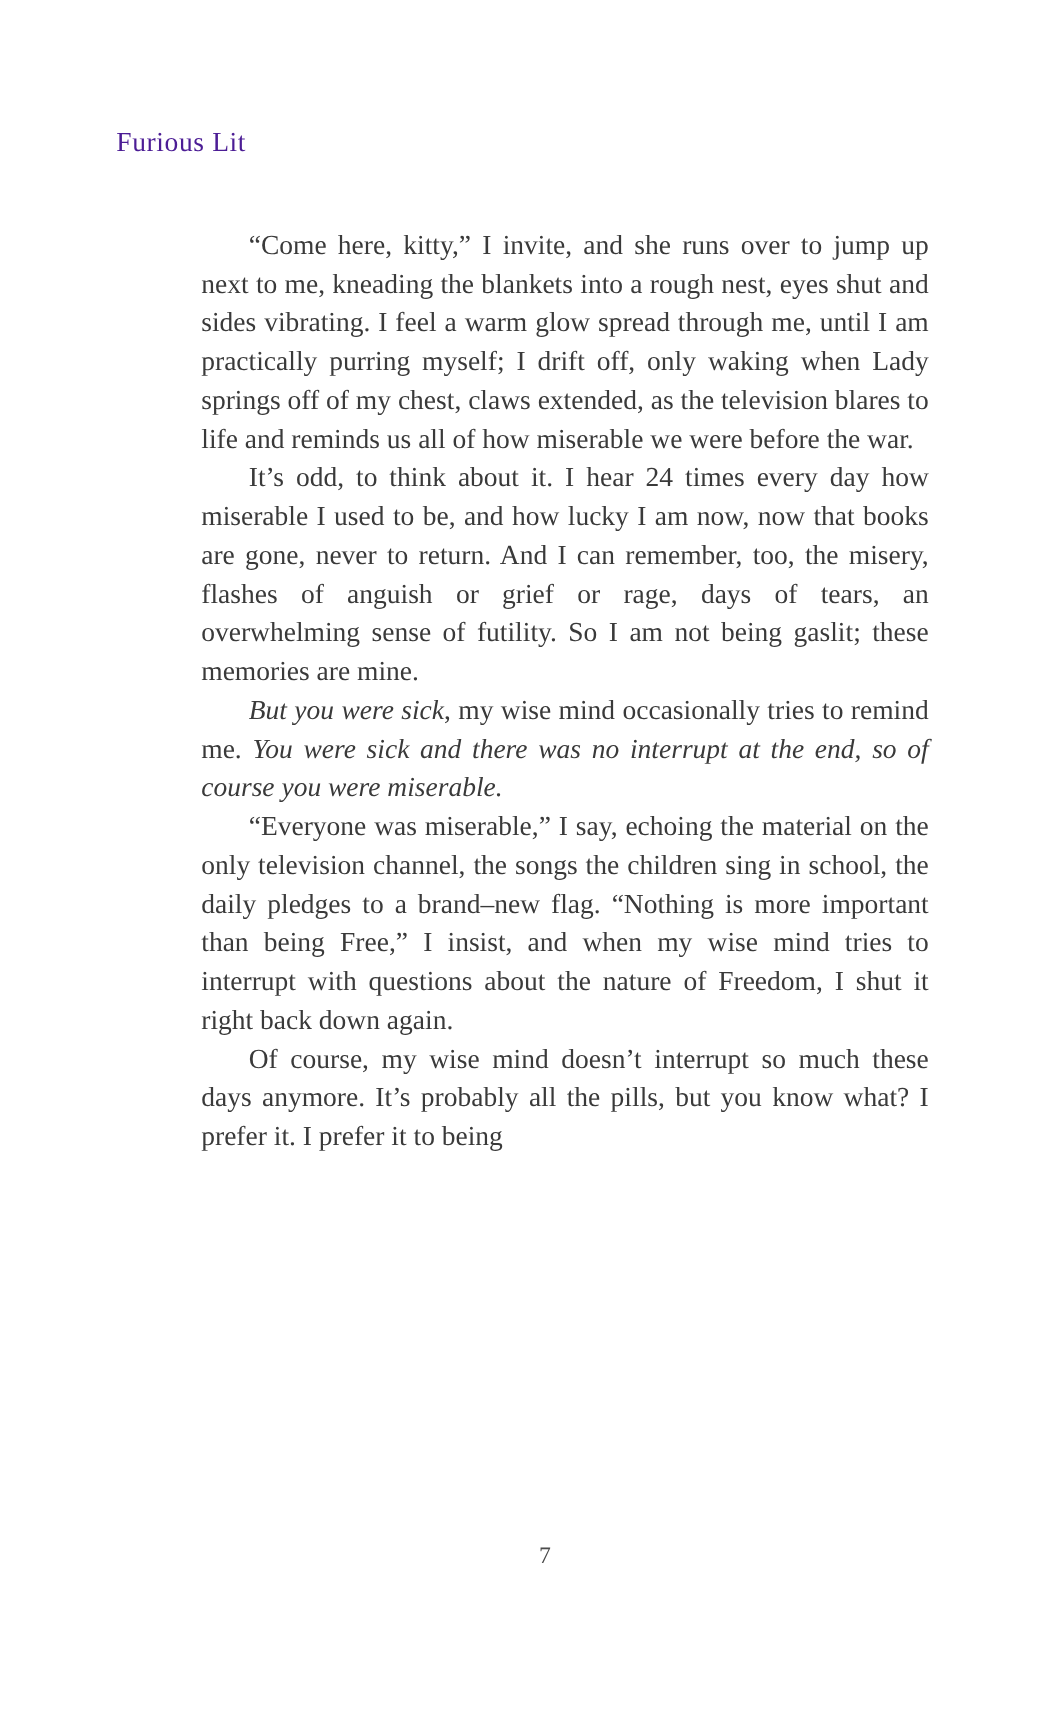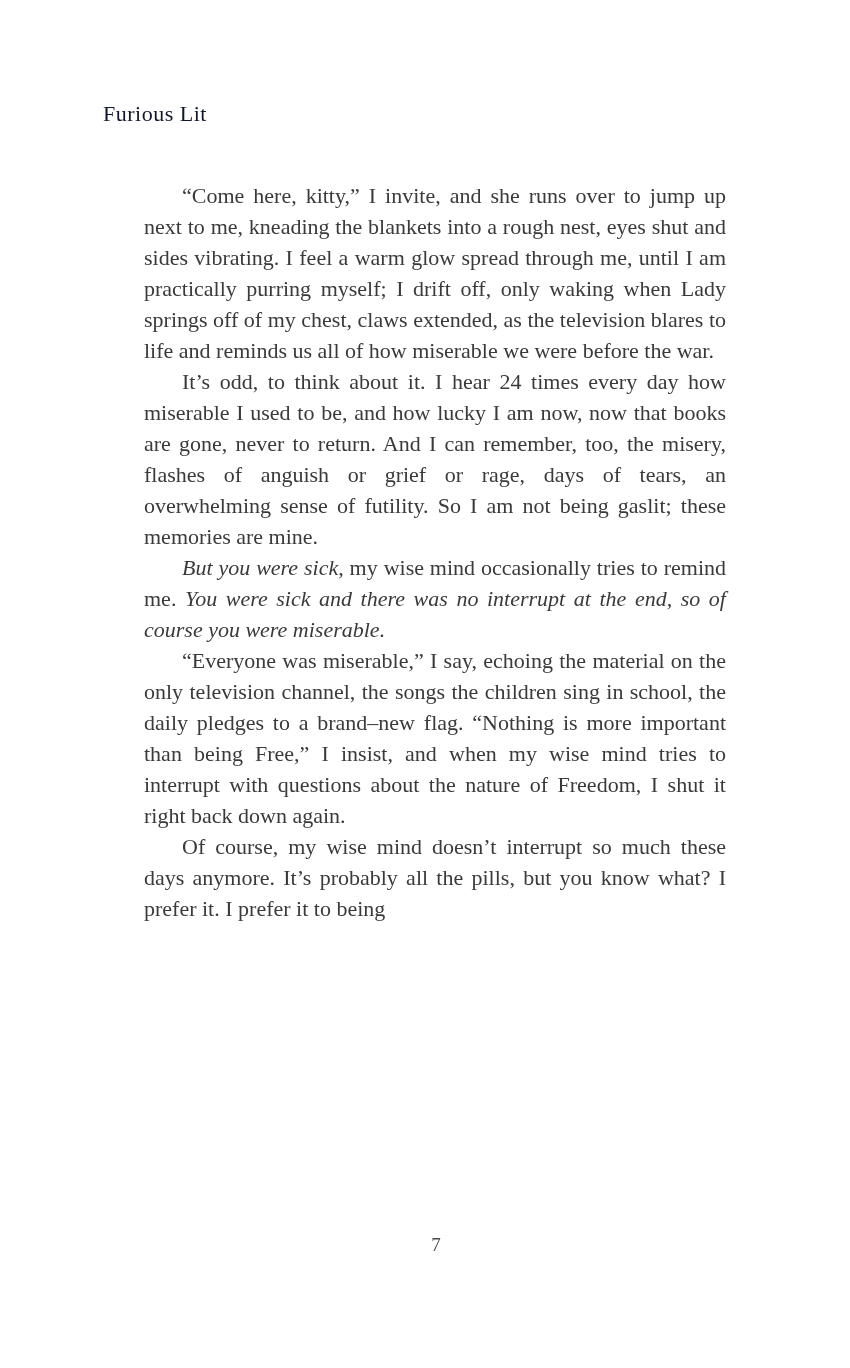--- a/index.html
+++ b/index.html
@@ -11,30 +11,30 @@
     position: relative;
     width: 850px;
     height: 1368px;
     background: #ffffff;
     font-family: "Liberation Serif", "DejaVu Serif", serif;
     color: #3a3a3a;
     overflow: hidden;
   }
   .running-header {
     position: absolute;
-    left: 103px;
+    left: 93px;
     top: 101px;
     font-size: 22px;
     letter-spacing: 0.5px;
-    color: #0f172a;
+    color: #4c1d95;
     white-space: nowrap;
   }
   .body-text {
     position: absolute;
-    left: 144px;
+    left: 161px;
     top: 180px;
     width: 582px;
     font-size: 22px;
     line-height: 31px;
     text-align: justify;
     color: #3a3a3a;
   }
   .body-text p {
     margin: 0;
     padding: 0;

